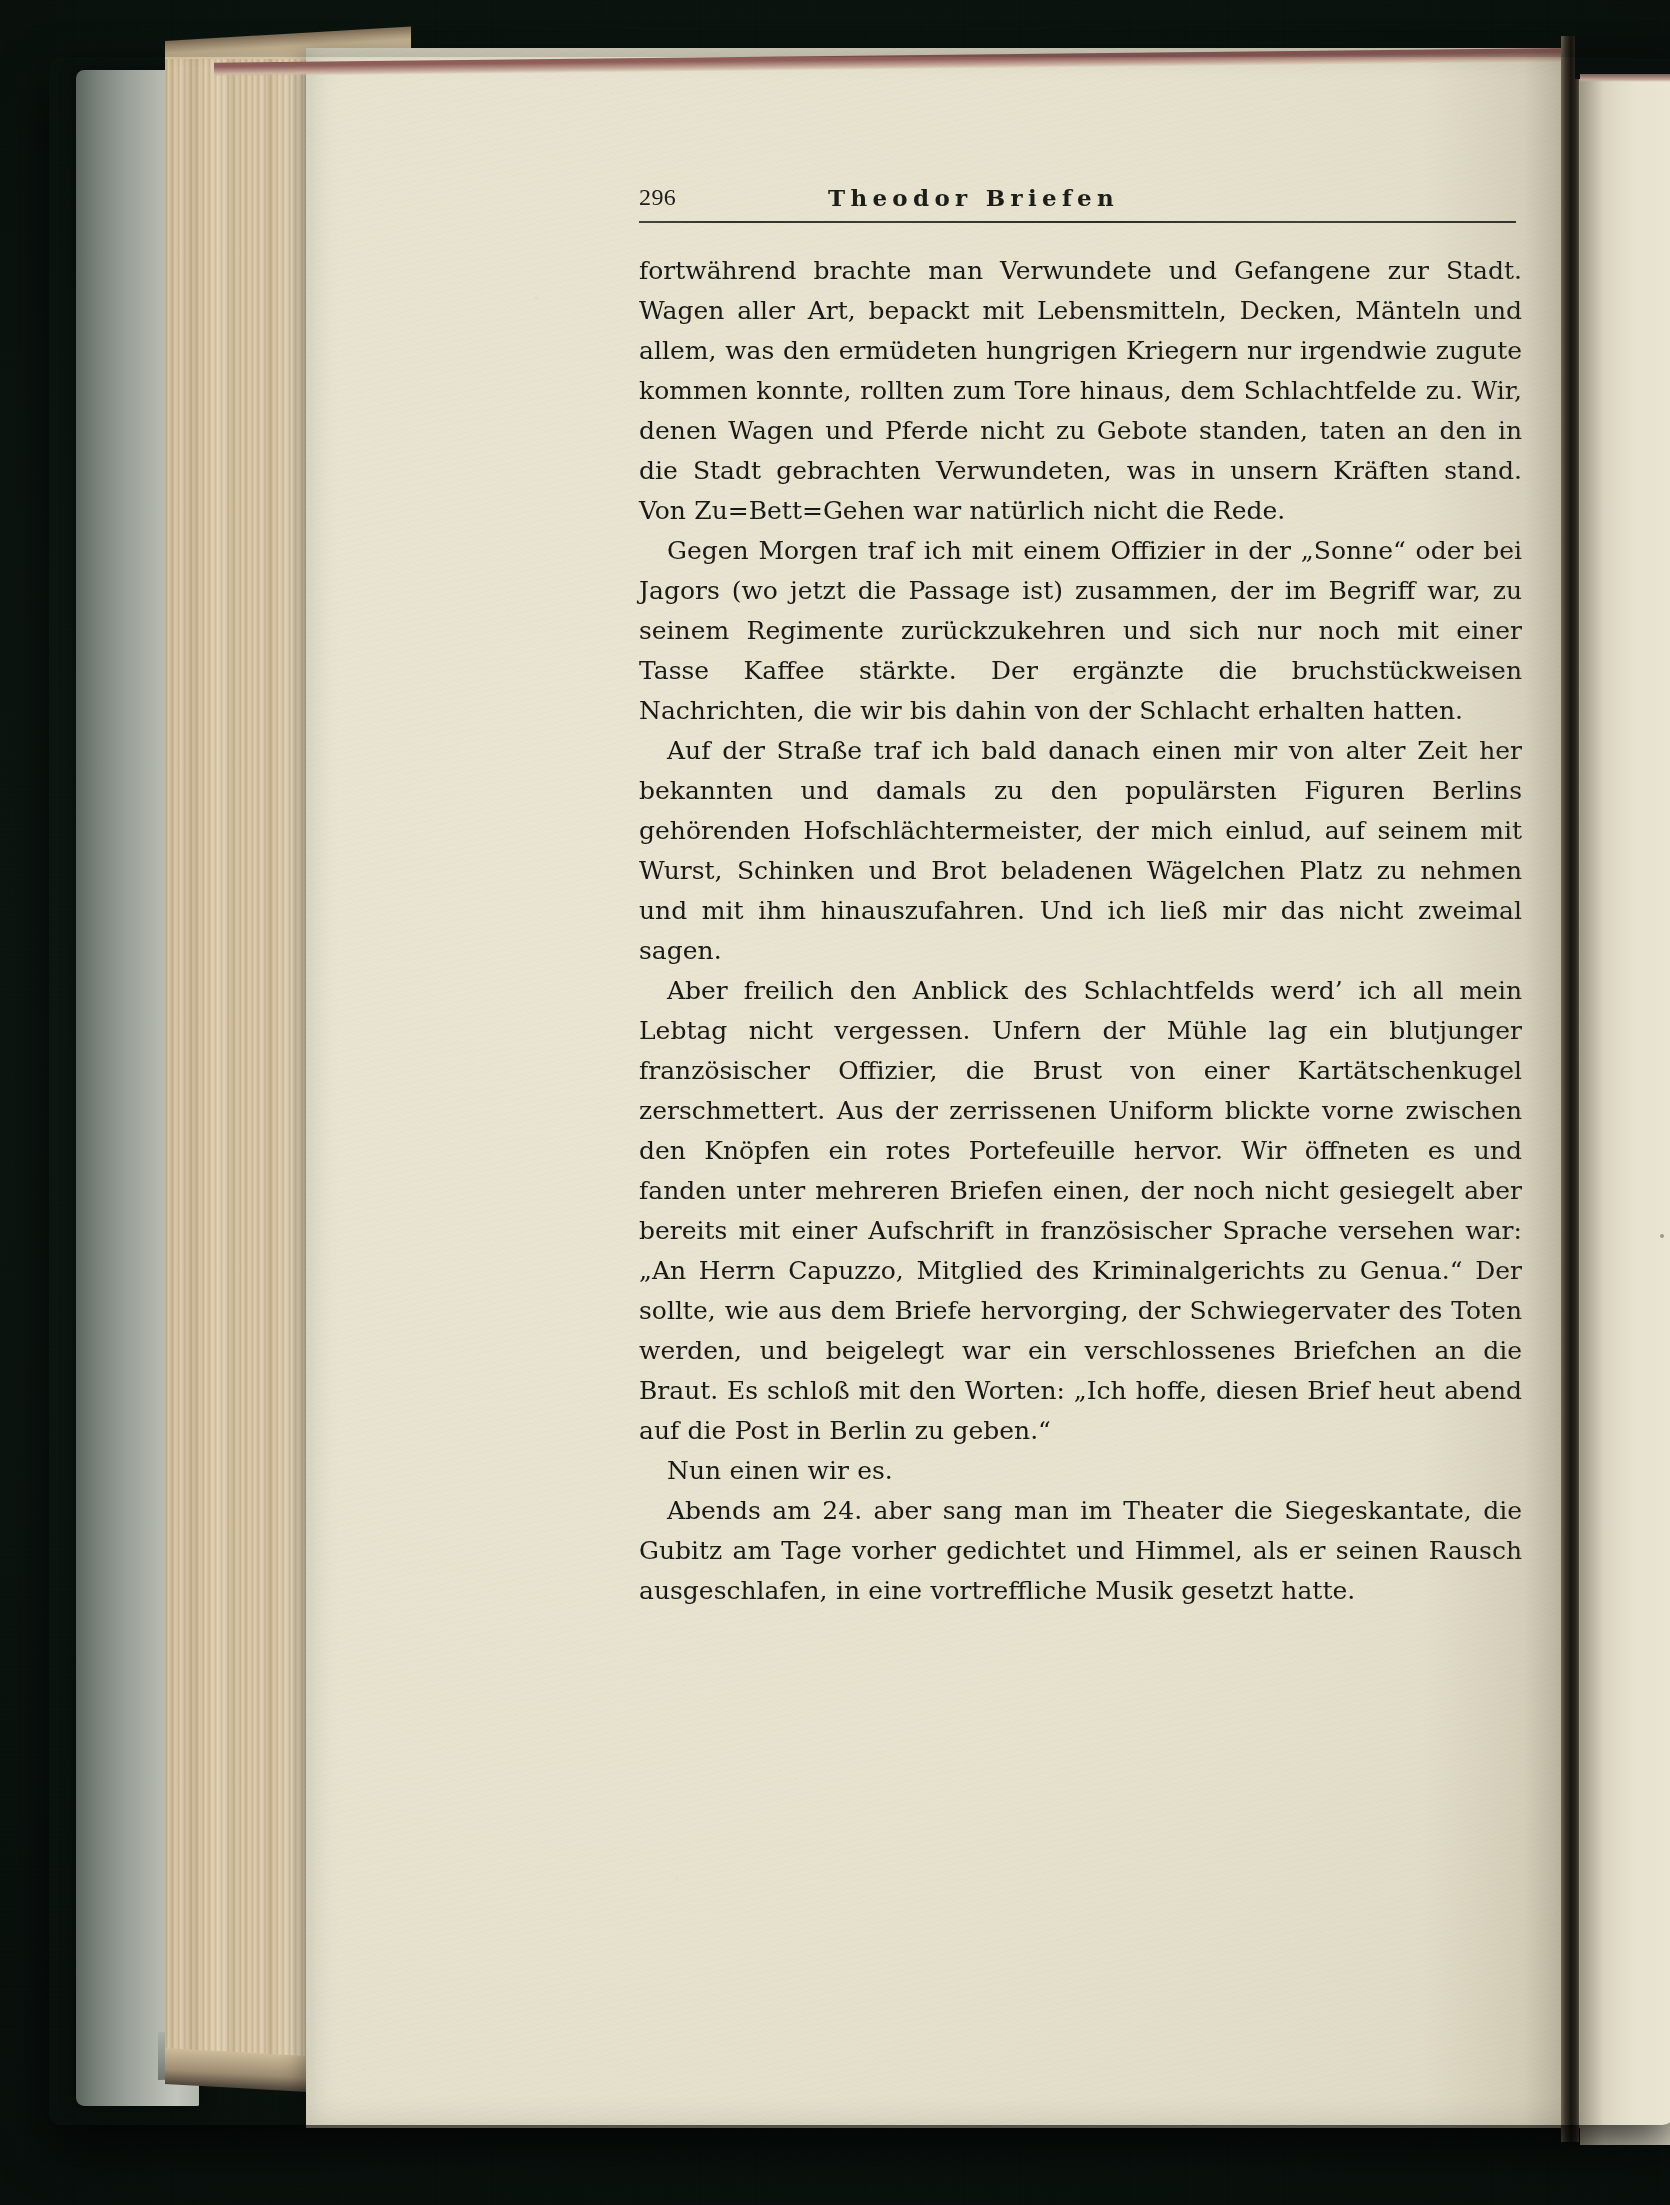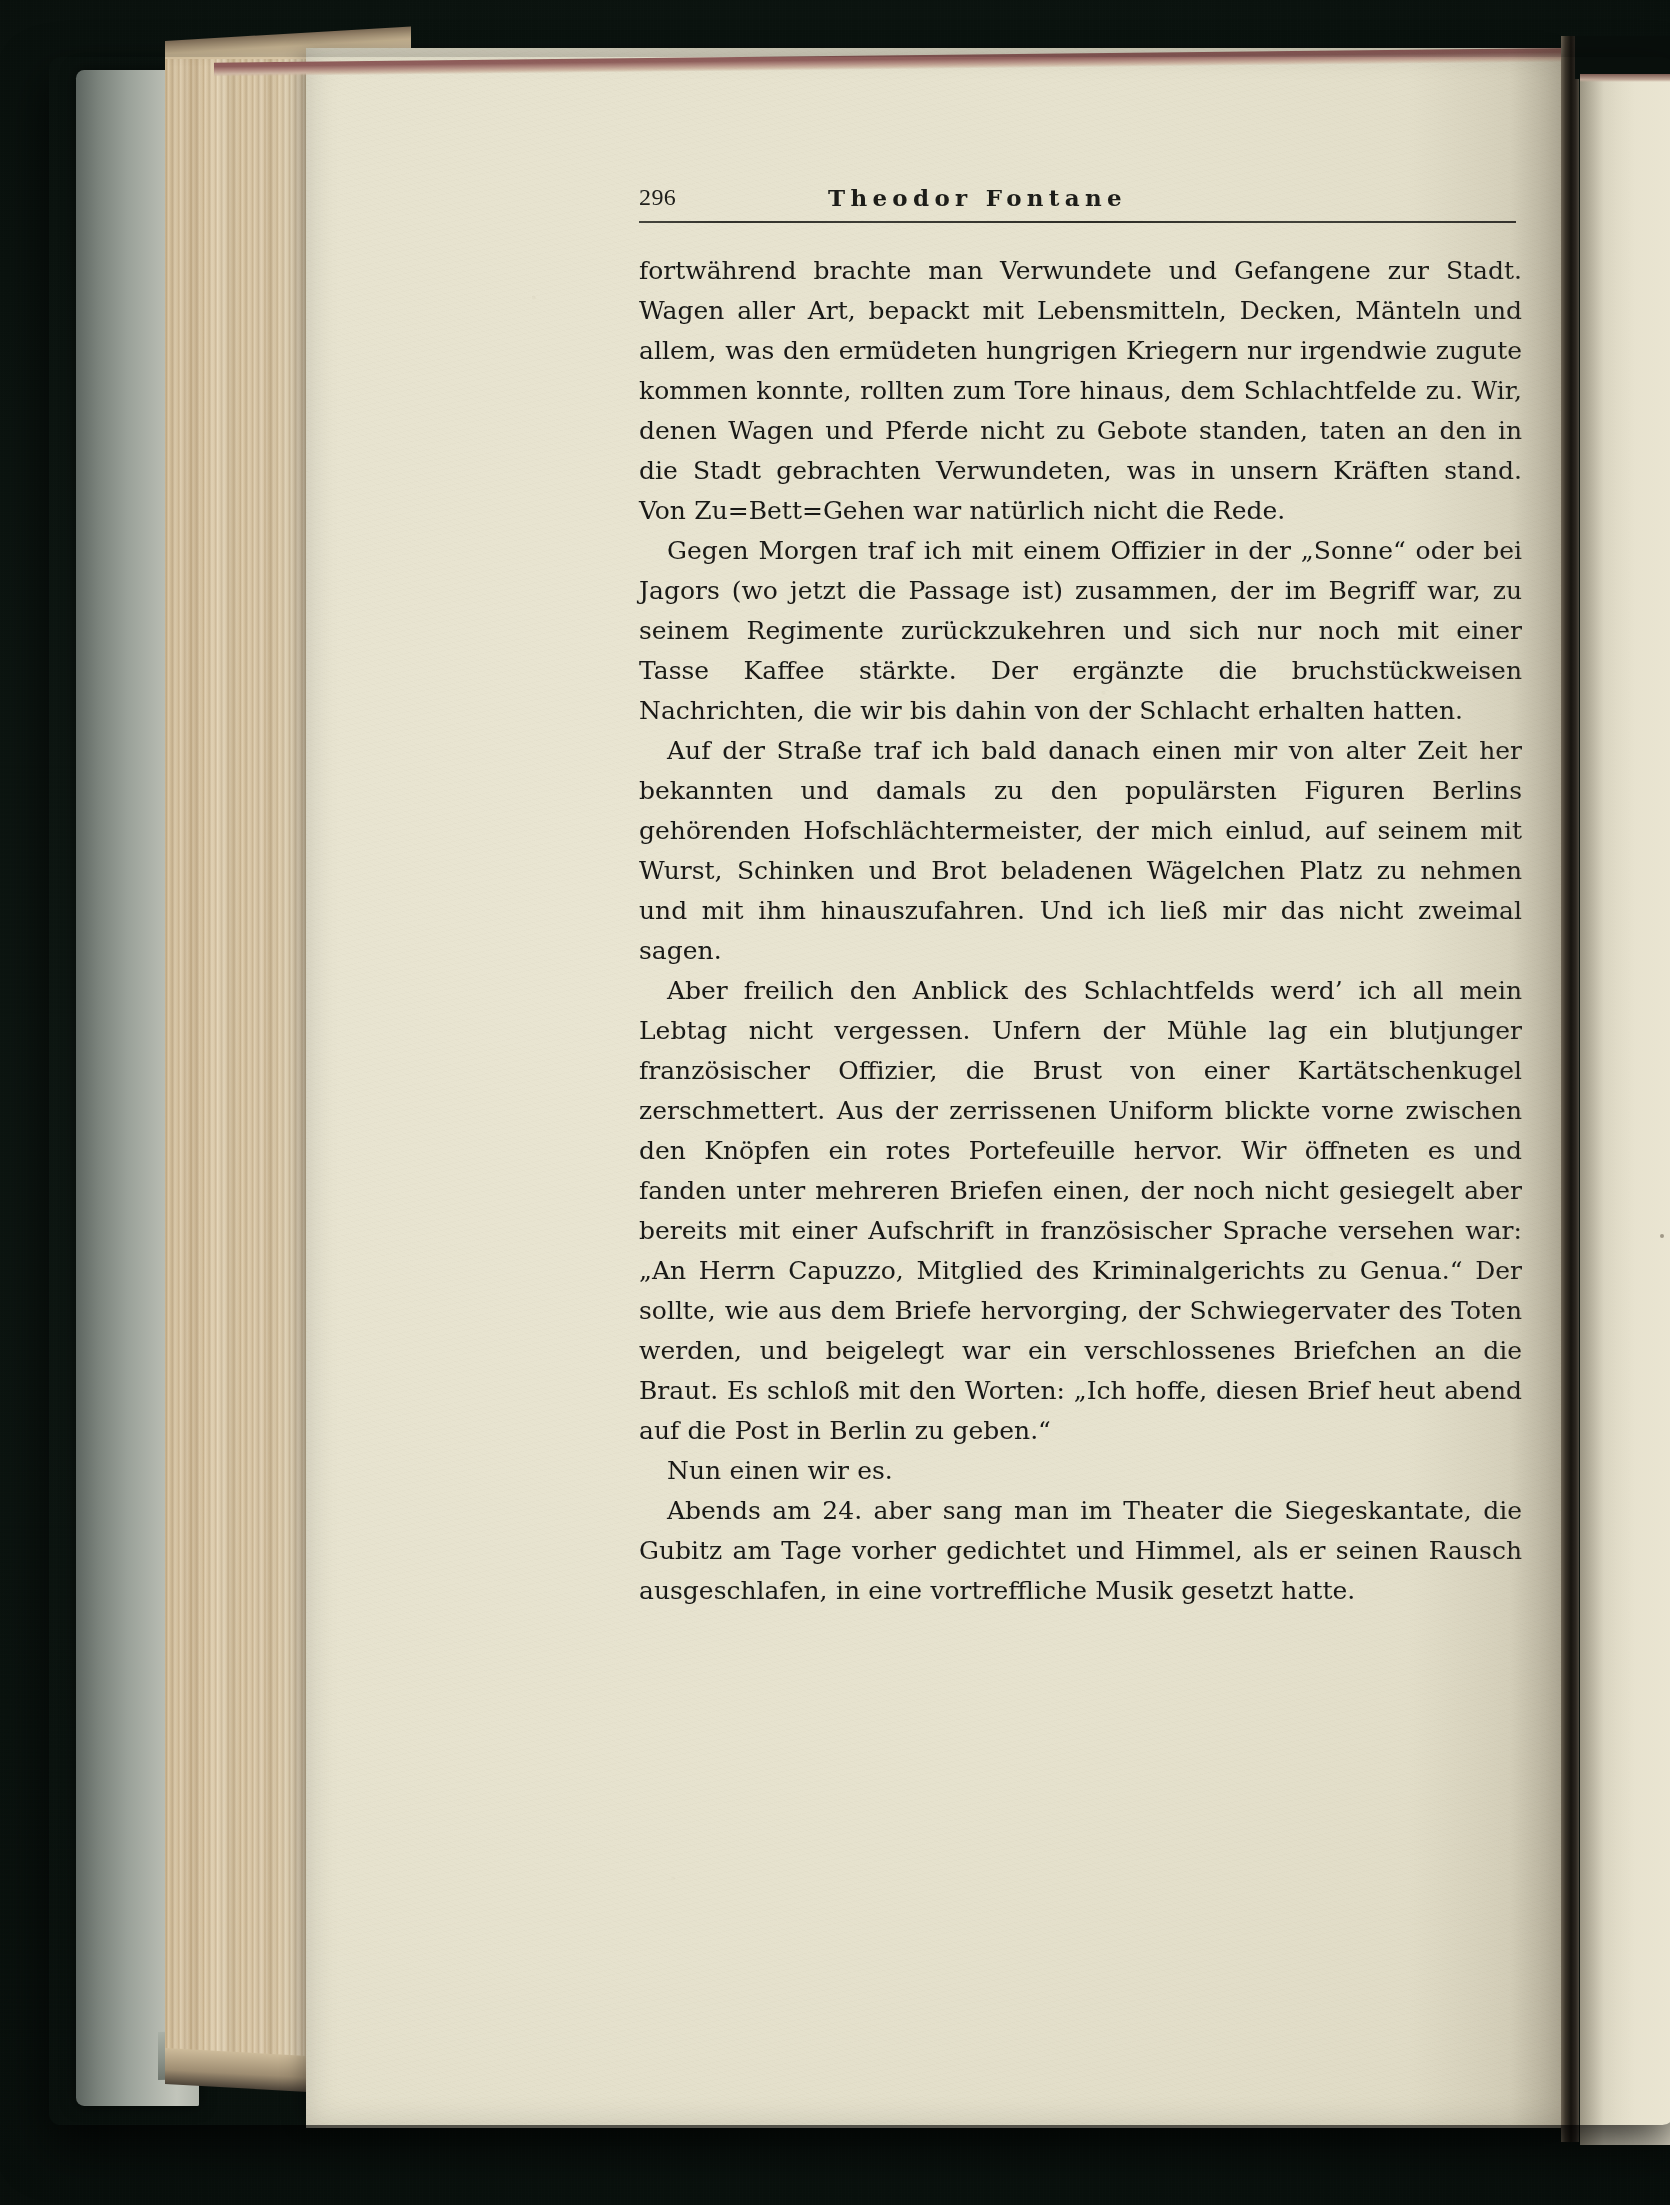--- a/index.html
+++ b/index.html
@@ -145,20 +145,21 @@
     position: absolute;
     left: 230px;
     top: 11.5px;
     width: 1266px;
     height: 2080px;
     background:
       radial-gradient(ellipse 140% 120% at 22% 40%, #e9e5d2 0%, #e6e2ce 42%, #ddd8c2 78%, #d3cdb4 100%);
     box-shadow:
       -11.5px 0 21.3px -8.2px rgba(0,0,0,.38),
        0 0 33px rgba(0,0,0,.16) inset;
+    padding-left: 14px;
   }
   
   #leaf .fibre {
     position: absolute;
     inset: 0;
     pointer-events: none;
     opacity: .55;
     background-image:
       repeating-linear-gradient(27deg, rgba(160,148,118,.055) 0 0.8px, transparent 0.8px 4.1px),
       repeating-linear-gradient(-13deg, rgba(120,110,86,.040) 0 0.8px, transparent 0.8px 5.7px),
@@ -329,21 +330,21 @@
     <div id="block-bottom"></div>
 
     <div id="leaf">
       <div class="top-stain"></div>
       <div class="fibre"></div>
 
       <div id="printed">
 
         <div id="running-head">
           <span id="folio">296</span>
-          <span id="head-title">Theodor Fontane</span>
+          <span id="head-title">Theodor Briefen</span>
         </div>
         <div id="head-rule"></div>
 
         <div id="body-text">
             <p class="noindent">fortwährend brachte man Verwundete und Gefangene zur Stadt. Wagen aller Art, bepackt mit Lebensmitteln, Decken, Mänteln und allem, was den ermüdeten hungrigen Kriegern nur irgendwie zugute kommen konnte, rollten zum Tore hinaus, dem Schlachtfelde zu. Wir, denen Wagen und Pferde nicht zu Gebote standen, taten an den in die Stadt gebrachten Verwundeten, was in unsern Kräften stand. Von Zu=Bett=Gehen war natürlich nicht die Rede.</p>
             <p>Gegen Morgen traf ich mit einem Offizier in der „Sonne“ oder bei Jagors (wo jetzt die Passage ist) zusammen, der im Begriff war, zu seinem Regimente zurückzukehren und sich nur noch mit einer Tasse Kaffee stärkte. Der ergänzte die bruchstückweisen Nachrichten, die wir bis dahin von der Schlacht erhalten hatten.</p>
             <p>Auf der Straße traf ich bald danach einen mir von alter Zeit her bekannten und damals zu den populärsten Figuren Berlins gehörenden Hofschlächtermeister, der mich einlud, auf seinem mit Wurst, Schinken und Brot beladenen Wägelchen Platz zu nehmen und mit ihm hinauszufahren. Und ich ließ mir das nicht zweimal sagen.</p>
             <p>Aber freilich den Anblick des Schlachtfelds werd’ ich all mein Lebtag nicht vergessen. Unfern der Mühle lag ein blutjunger französischer Offizier, die Brust von einer Kartätschenkugel zerschmettert. Aus der zerrissenen Uniform blickte vorne zwischen den Knöpfen ein rotes Portefeuille hervor. Wir öffneten es und fanden unter mehreren Briefen einen, der noch nicht gesiegelt aber bereits mit einer Aufschrift in französischer Sprache versehen war: „An Herrn Capuzzo, Mitglied des Kriminalgerichts zu Genua.“ Der sollte, wie aus dem Briefe hervorging, der Schwiegervater des Toten werden, und beigelegt war ein verschlossenes Briefchen an die Braut. Es schloß mit den Worten: „Ich hoffe, diesen Brief heut abend auf die Post in Berlin zu geben.“</p>
             <p>Nun einen wir es.</p>
             <p>Abends am 24. aber sang man im Theater die Siegeskantate, die Gubitz am Tage vorher gedichtet und Himmel, als er seinen Rausch ausgeschlafen, in eine vortreffliche Musik gesetzt hatte.</p>

